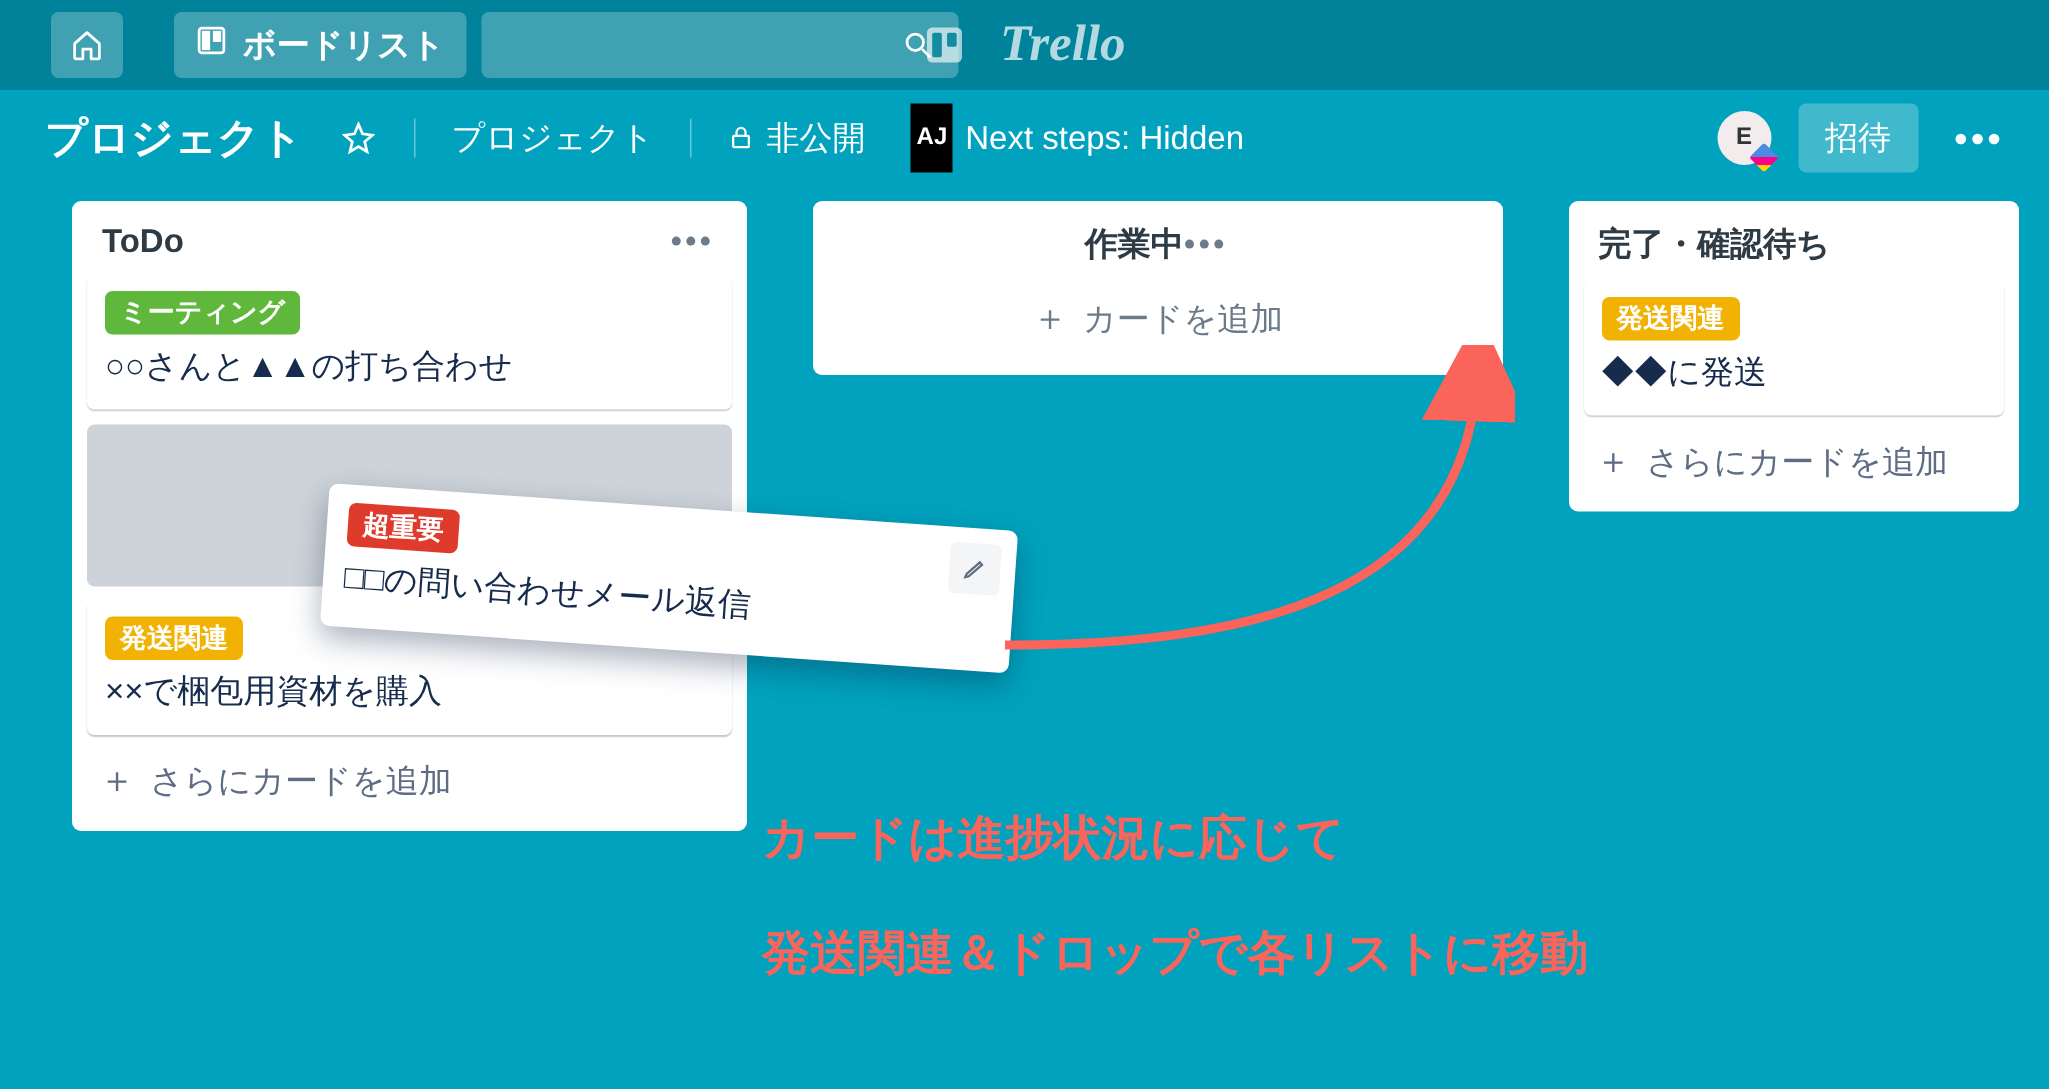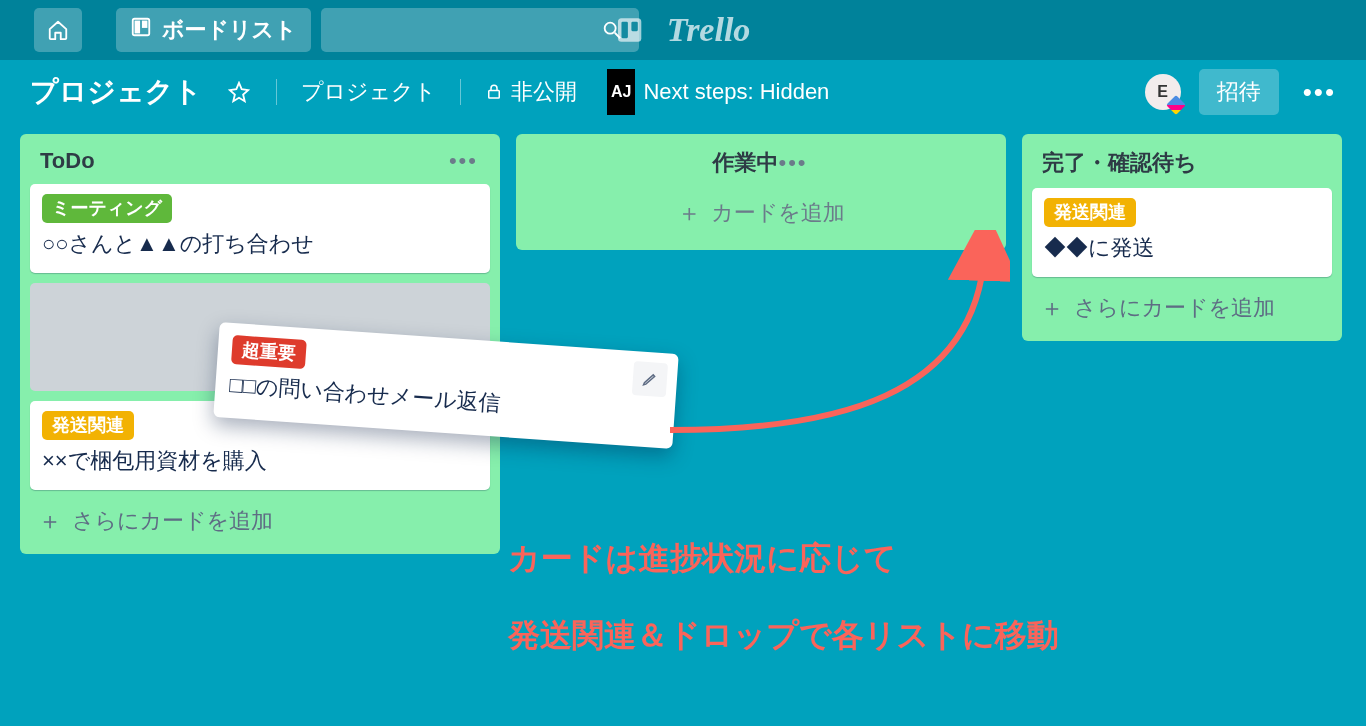--- a/index.html
+++ b/index.html
@@ -85,25 +85,26 @@
 
 
 .board {
   display:flex;
   align-items:flex-start;
   gap: 16px;
   padding: 10px 20px;
 }
 .list {
   width: 480px;
-  background:#86efac;
+  background:#ffffff;
   border-radius:6px;
   padding:10px 10px 12px 10px;
   display:flex;
   flex-direction:column;
+  margin-left:28px;
 }
 .list.middle { width: 490px; align-items: center; }
 .list.right { width: 320px; }
 .list-head { display:flex; align-items:center; justify-content:space-between; padding:4px 12px 10px 10px;}
 .list-title { font-size:22px; font-weight:700; color:#2e3b45;}
 .list-menu { font-size:22px; color:#6b7b8a; letter-spacing:2px; cursor:pointer;}
 .card {
   background:#fff;
   border-radius:5px;
   box-shadow:0 1px 1px rgba(9,30,66,0.25);

